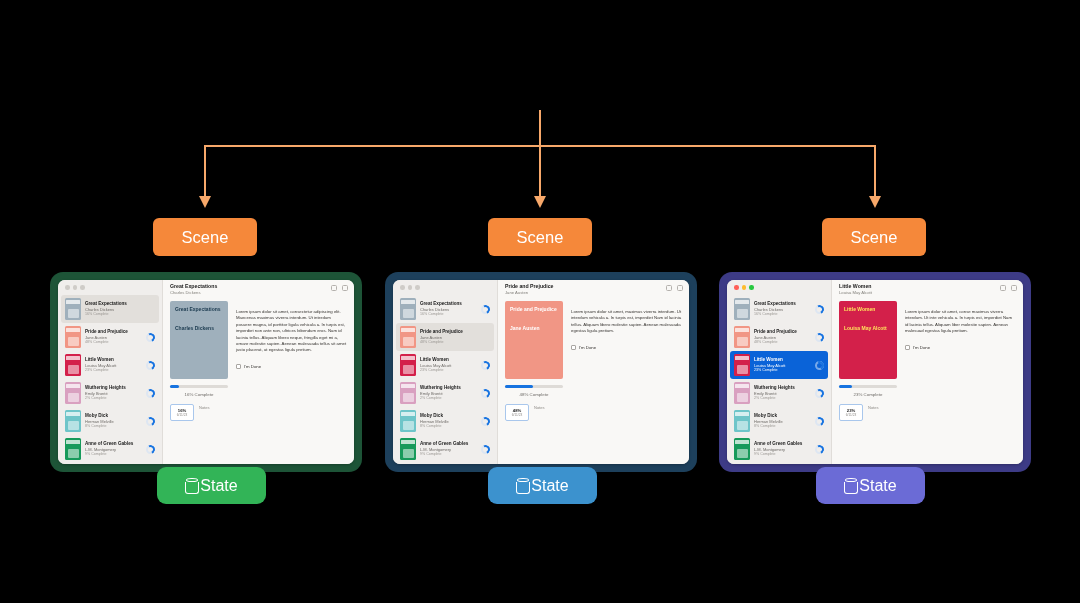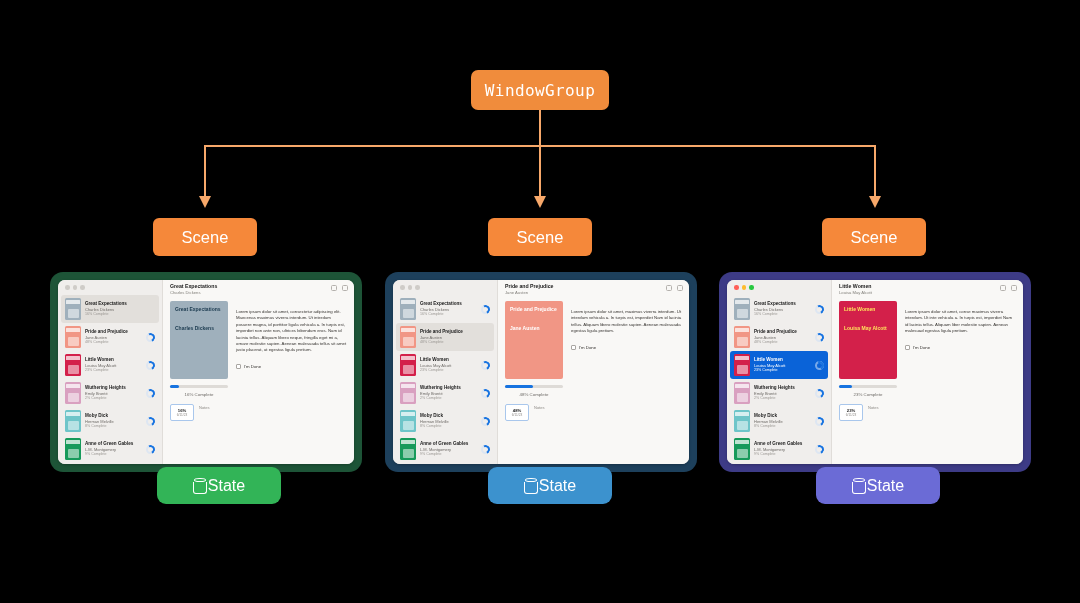--- a/index.html
+++ b/index.html
@@ -114,41 +114,38 @@
   .db-p { font-size: 4.2px; font-weight: bold; color: #1A1A1A; }
   .db-d { font-size: 3.2px; color: #8E8B87; }
   .noteslbl { font-size: 4px; color: #8E8B87; padding-top: 1px; }
   .textcol { flex: 1; padding-top: 8px; min-width: 0; }
   .lorem { font-size: 4.3px; line-height: 6.4px; color: #34312E; }
   .doneline { display: flex; align-items: center; gap: 3px; margin-top: 10px; }
   .cbox { width: 5px; height: 5px; border: .8px solid #A9A6A2; border-radius: 1px; background: #fff; }
   .donetxt { font-size: 4.3px; color: #34312E; }
 
   
-  .state { position: absolute; top: 467px; height: 37px; width: 124px;
+  .state { position: absolute; top: 467px; height: 37px; width: 109px;
            border-radius: 9px; display: flex; align-items: center;
            justify-content: center; gap: 1px; color: #fff; font-size: 16px; }
   .st1 { left: 157px; background: #32B457; }
   .st2 { left: 488px; background: #3C92CE; }
   .st3 { left: 816px; background: #6B6BD6; }
   .dbicon { width: 14px; height: 16px; position: relative; flex: none; }
   .dbicon .lid { position: absolute; top: 0; left: 1px; right: 1px; height: 4px;
                  border: 1.5px solid #fff; border-radius: 50%/55%; }
   .dbicon .body { position: absolute; top: 4px; left: 0; right: 0; bottom: 0;
                   border: 1.5px solid #fff; border-top: none;
                   border-radius: 0 0 3px 3px; }
 </style>
 </head>
 <body>
 
 <div class="stage">
 
-  <div class="node-wg">
-    <span>WindowGroup</span>
-  </div>
 
   <div class="wire v-stem"></div>
   <div class="wire h-bus"></div>
   <div class="drop d1"></div>
   <div class="drop d2"></div>
   <div class="drop d3"></div>
   <div class="arrowhead a1"></div>
   <div class="arrowhead a2"></div>
   <div class="arrowhead a3"></div>
 

